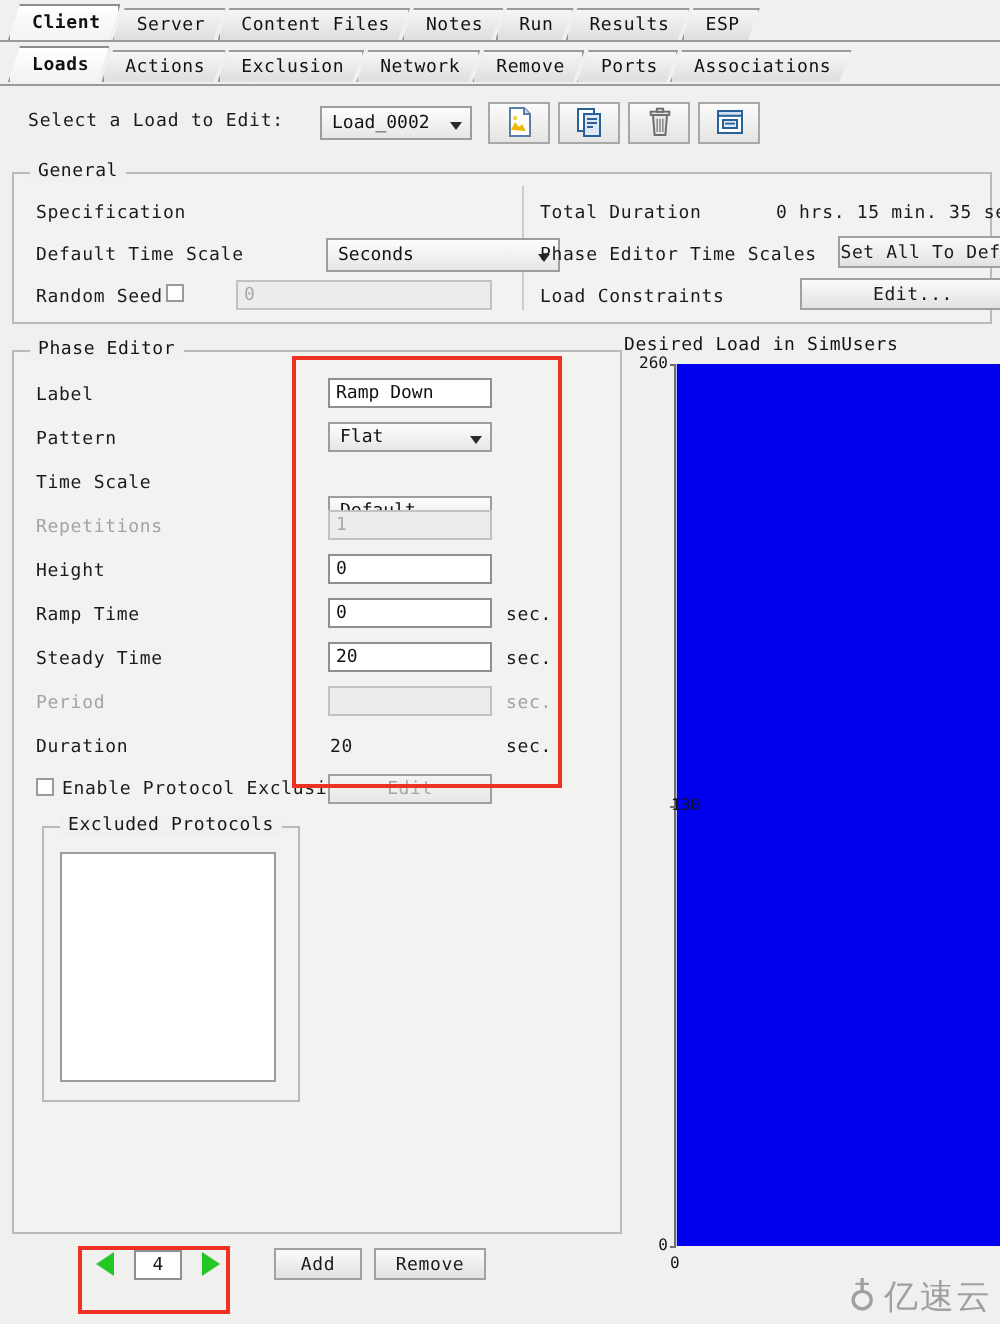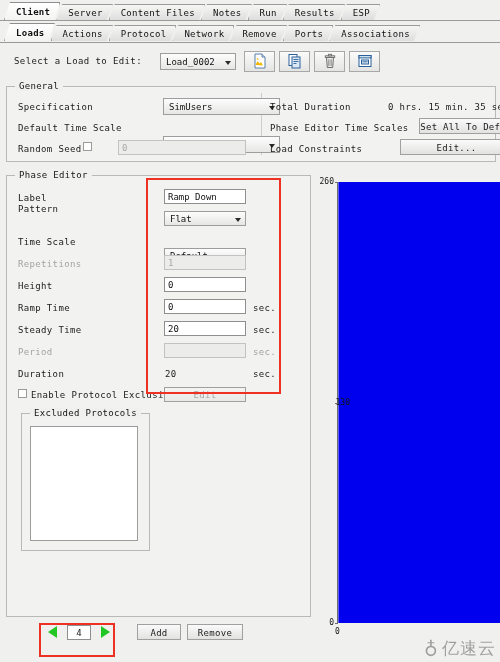--- a/index.html
+++ b/index.html
@@ -255,21 +255,21 @@
 </style>
 </head>
 <body>
 
 <div id="app">
 
   <div class="tabstrip" id="tabs-row-1"><div class="tab active"><span>Client</span></div><div class="tab"><span>Server</span></div><div class="tab"><span>Content Files</span></div><div class="tab"><span>Notes</span></div><div class="tab"><span>Run</span></div><div class="tab"><span>Results</span></div><div class="tab"><span>ESP</span></div>
     <div class="underline"></div>
   </div>
 
-  <div class="tabstrip row2" id="tabs-row-2"><div class="tab active"><span>Loads</span></div><div class="tab"><span>Actions</span></div><div class="tab"><span>Protocol</span></div><div class="tab"><span>Network</span></div><div class="tab"><span>Remove</span></div><div class="tab"><span>Ports</span></div><div class="tab"><span>Associations</span></div>
+  <div class="tabstrip row2" id="tabs-row-2"><div class="tab active"><span>Loads</span></div><div class="tab"><span>Actions</span></div><div class="tab"><span>Exclusion</span></div><div class="tab"><span>Network</span></div><div class="tab"><span>Remove</span></div><div class="tab"><span>Ports</span></div><div class="tab"><span>Associations</span></div>
     <div class="underline"></div>
   </div>
 
   <div class="loadbar">
     <span class="lbl">Select a Load to Edit:</span>
     <div class="combo" id="load-combo">
       <span>Load_0002</span>
       <span class="arw"></span>
     </div>
 
@@ -308,24 +308,20 @@
       </svg>
     </div>
   </div>
 
   <div class="panel" id="general-panel" style="left:6px; top:86px; width:488px; height:74px;">
     <div class="ptitle">General</div>
 
     <div class="vline" style="left:254px; top:6px; height:62px;"></div>
 
     <div class="frow" style="left:11px; top:15px;">Specification</div>
-    <div class="combo" style="left:156px; top:11px; width:117px;">
-      <span>SimUsers</span>
-      <span class="arw"></span>
-    </div>
 
     <div class="frow" style="left:11px; top:36px;">Default Time Scale</div>
     <div class="combo" style="left:156px; top:32px; width:117px;">
       <span>Seconds</span>
       <span class="arw"></span>
     </div>
 
     <div class="frow" style="left:11px; top:57px;">Random Seed</div>
     <div class="cbox" style="left:76px; top:55px;"></div>
     <div class="tfield disabled" style="left:111px; top:53px; width:128px;">0</div>
@@ -339,21 +335,21 @@
     <div class="frow" style="left:263px; top:57px;">Load Constraints</div>
     <div class="btn" style="left:393px; top:52px; width:113px; height:16px; line-height:16px;">Edit...</div>
   </div>
 
   <div class="panel" id="phase-editor-panel" style="left:6px; top:175px; width:303px; height:440px;">
     <div class="ptitle">Phase Editor</div>
 
     <div class="frow" style="left:11px; top:17px;">Label</div>
     <div class="tfield" style="left:157px; top:13px; width:82px;">Ramp Down</div>
 
-    <div class="frow" style="left:11px; top:28px;">Pattern</div>
+    <div class="frow" style="left:11px; top:39px;">Pattern</div>
     <div class="combo" style="left:157px; top:35px; width:82px; height:15px; line-height:15px;">
       <span>Flat</span>
       <span class="arw" style="top:6px;"></span>
     </div>
 
     <div class="frow" style="left:11px; top:61px;">Time Scale</div>
     <div class="combo" style="left:157px; top:57px; width:82px; height:15px; line-height:15px;">
       <span>Default</span>
       <span class="arw" style="top:6px;"></span>
     </div>
@@ -399,20 +395,21 @@
       <span class="tri right" style="left:1px; top:0px;"></span>
     </div>
     <div class="btn" style="left:131px; top:4px; width:44px; height:16px; line-height:16px;">Add</div>
     <div class="btn" style="left:181px; top:4px; width:56px; height:16px; line-height:16px;">Remove</div>
   </div>
 
   <div class="redbox" style="left:146px; top:178px; width:131px; height:212px;"></div>
   <div class="redbox" style="left:39px; top:623px; width:72px; height:30px;"></div>
 
   <div id="chart-wrap" style="left:312px; top:168px; width:188px; height:480px;">
+    <div class="chart-title" style="left:0px; top:0px;">Desired Load in SimUsers</div>
 
     <div class="plotbg" id="plot-area" style="left:25px; top:14px; width:163px; height:441px;"></div>
 
     <svg id="series-svg" style="position:absolute; left:25px; top:14px;" width="163" height="441">
         <polygon points="0.00,441.00 0.00,441.00 1.39,441.00 1.39,0.00 12.20,0.00 12.20,0.00 163.00,0.00 163.00,441.00 163.00,441.00" fill="#0000ee"></polygon>
       </svg>
 
     <div class="axis-line" style="left:25px; top:14px; width:1px; height:441px;"></div>
     <div id="yticks">
         <div class="ytick" style="left: 0px; width: 22px; top: 450px;">0</div>

